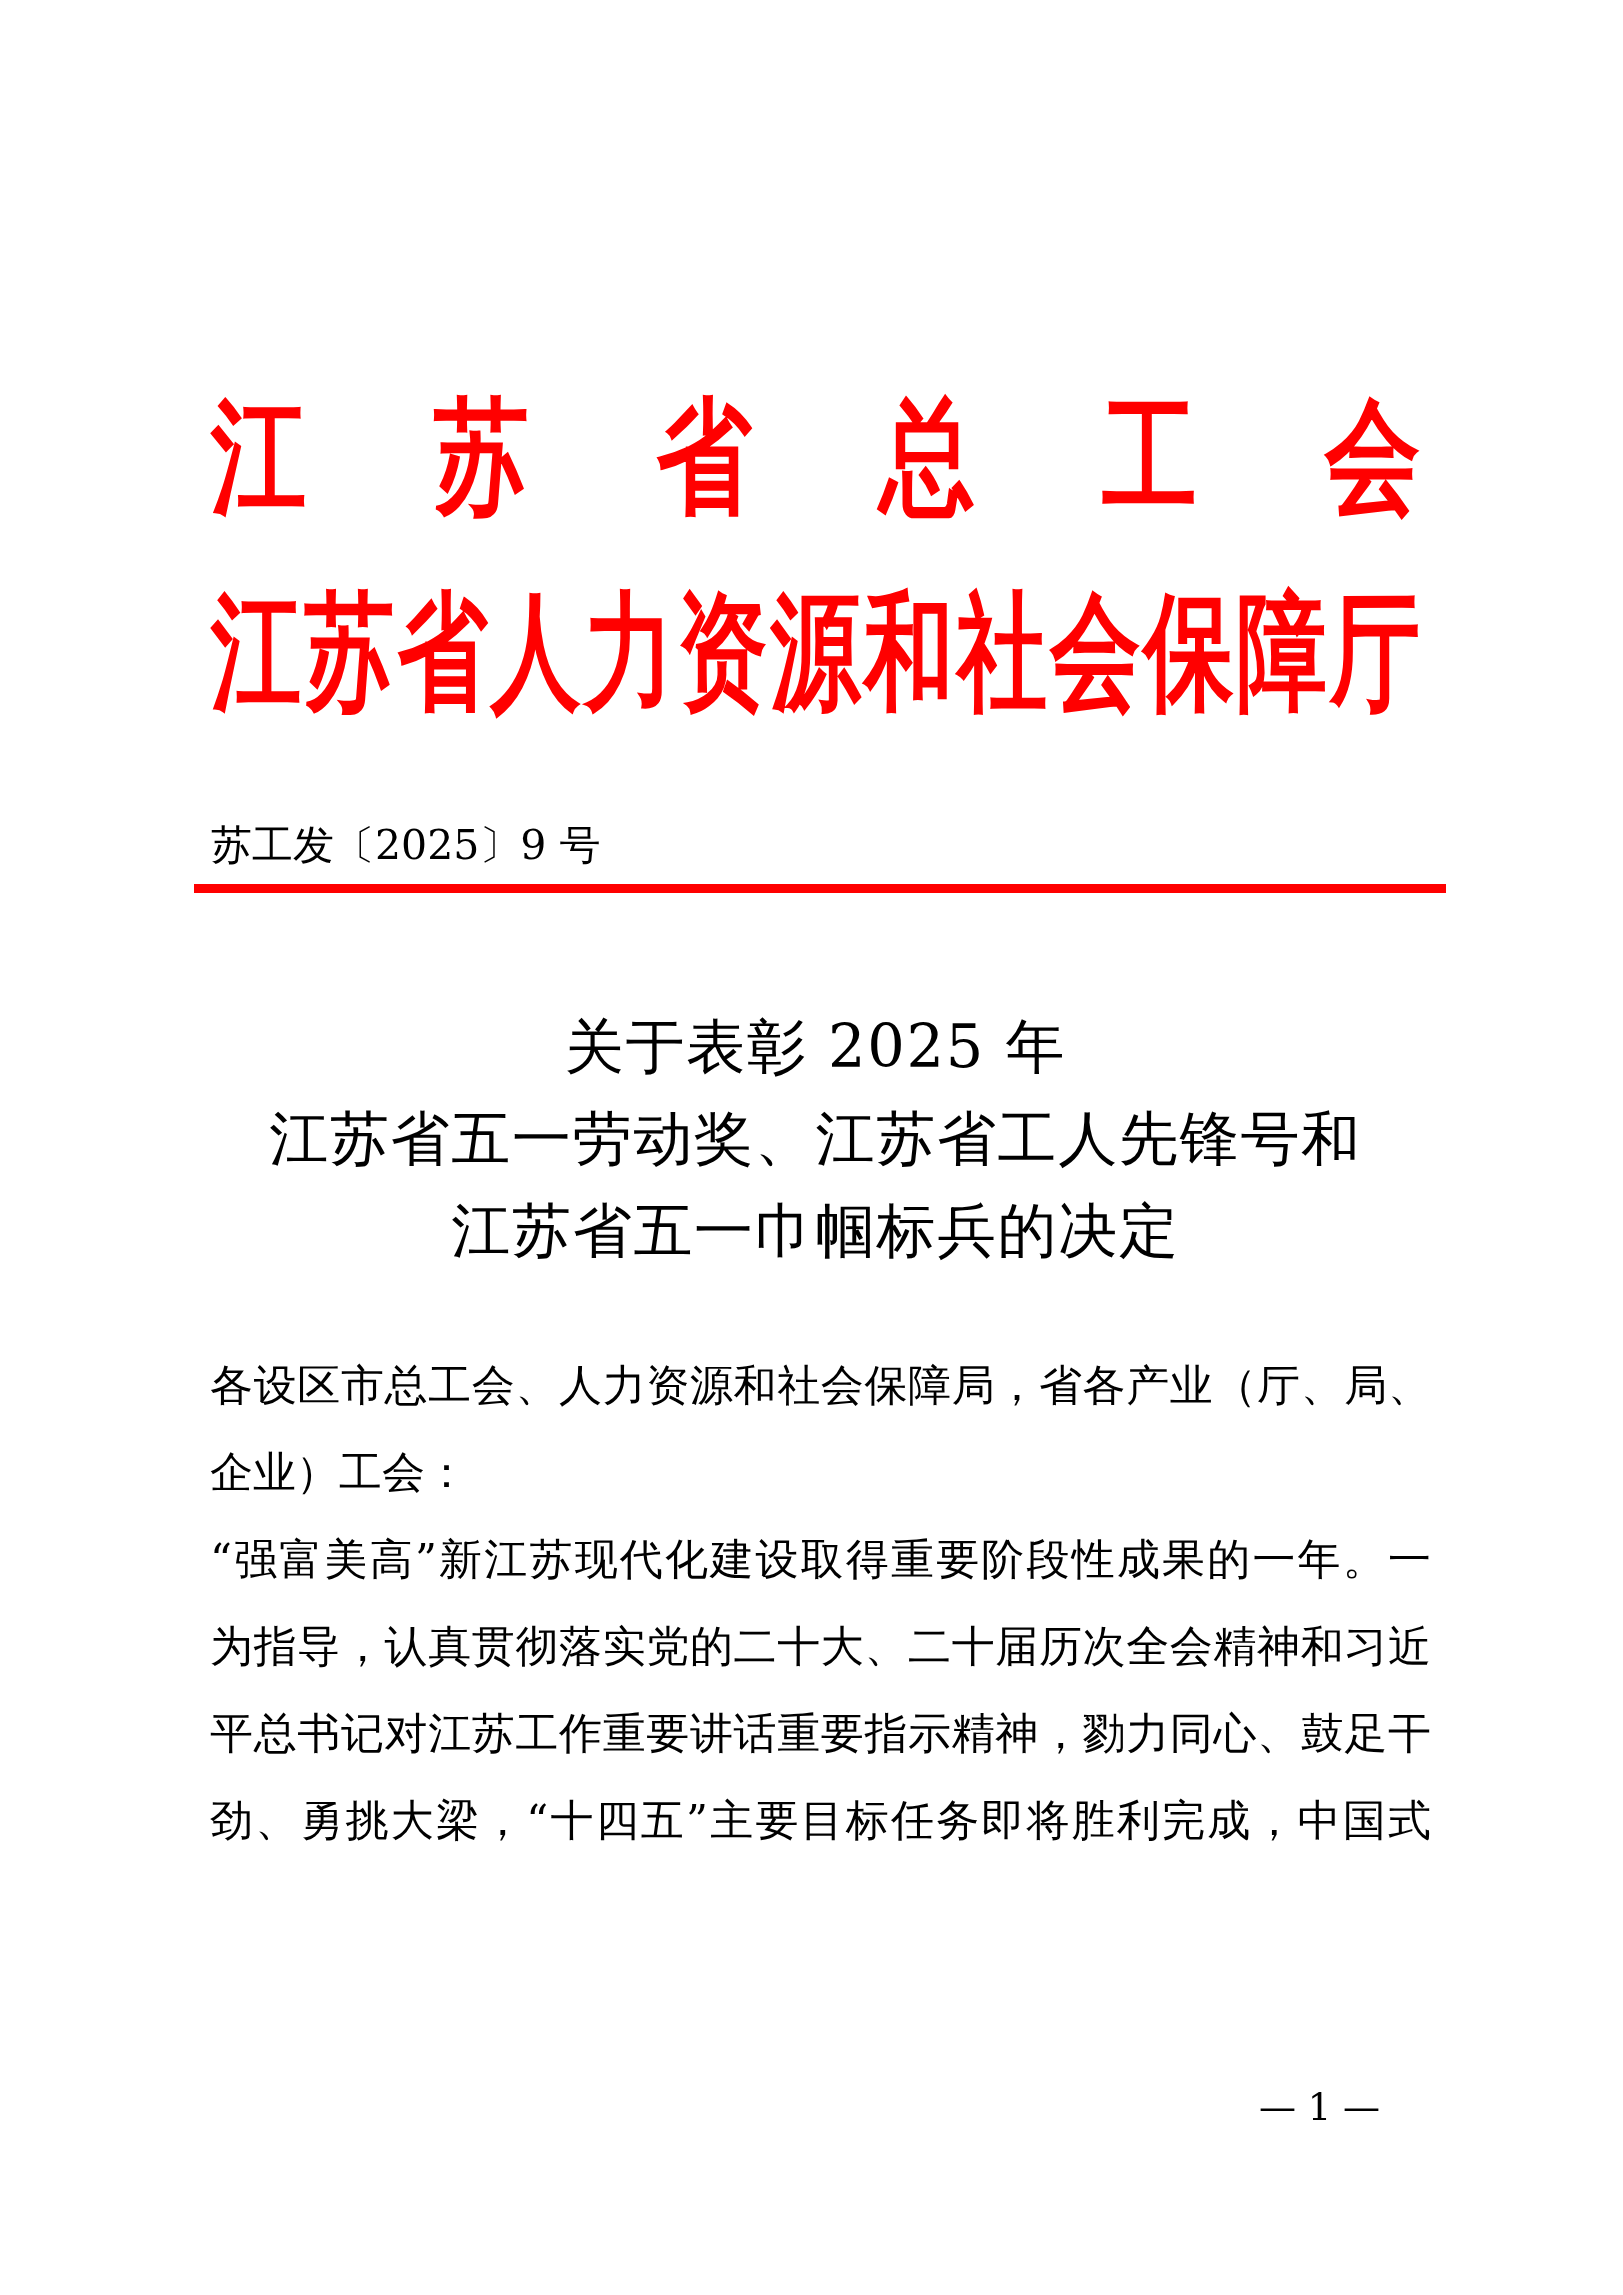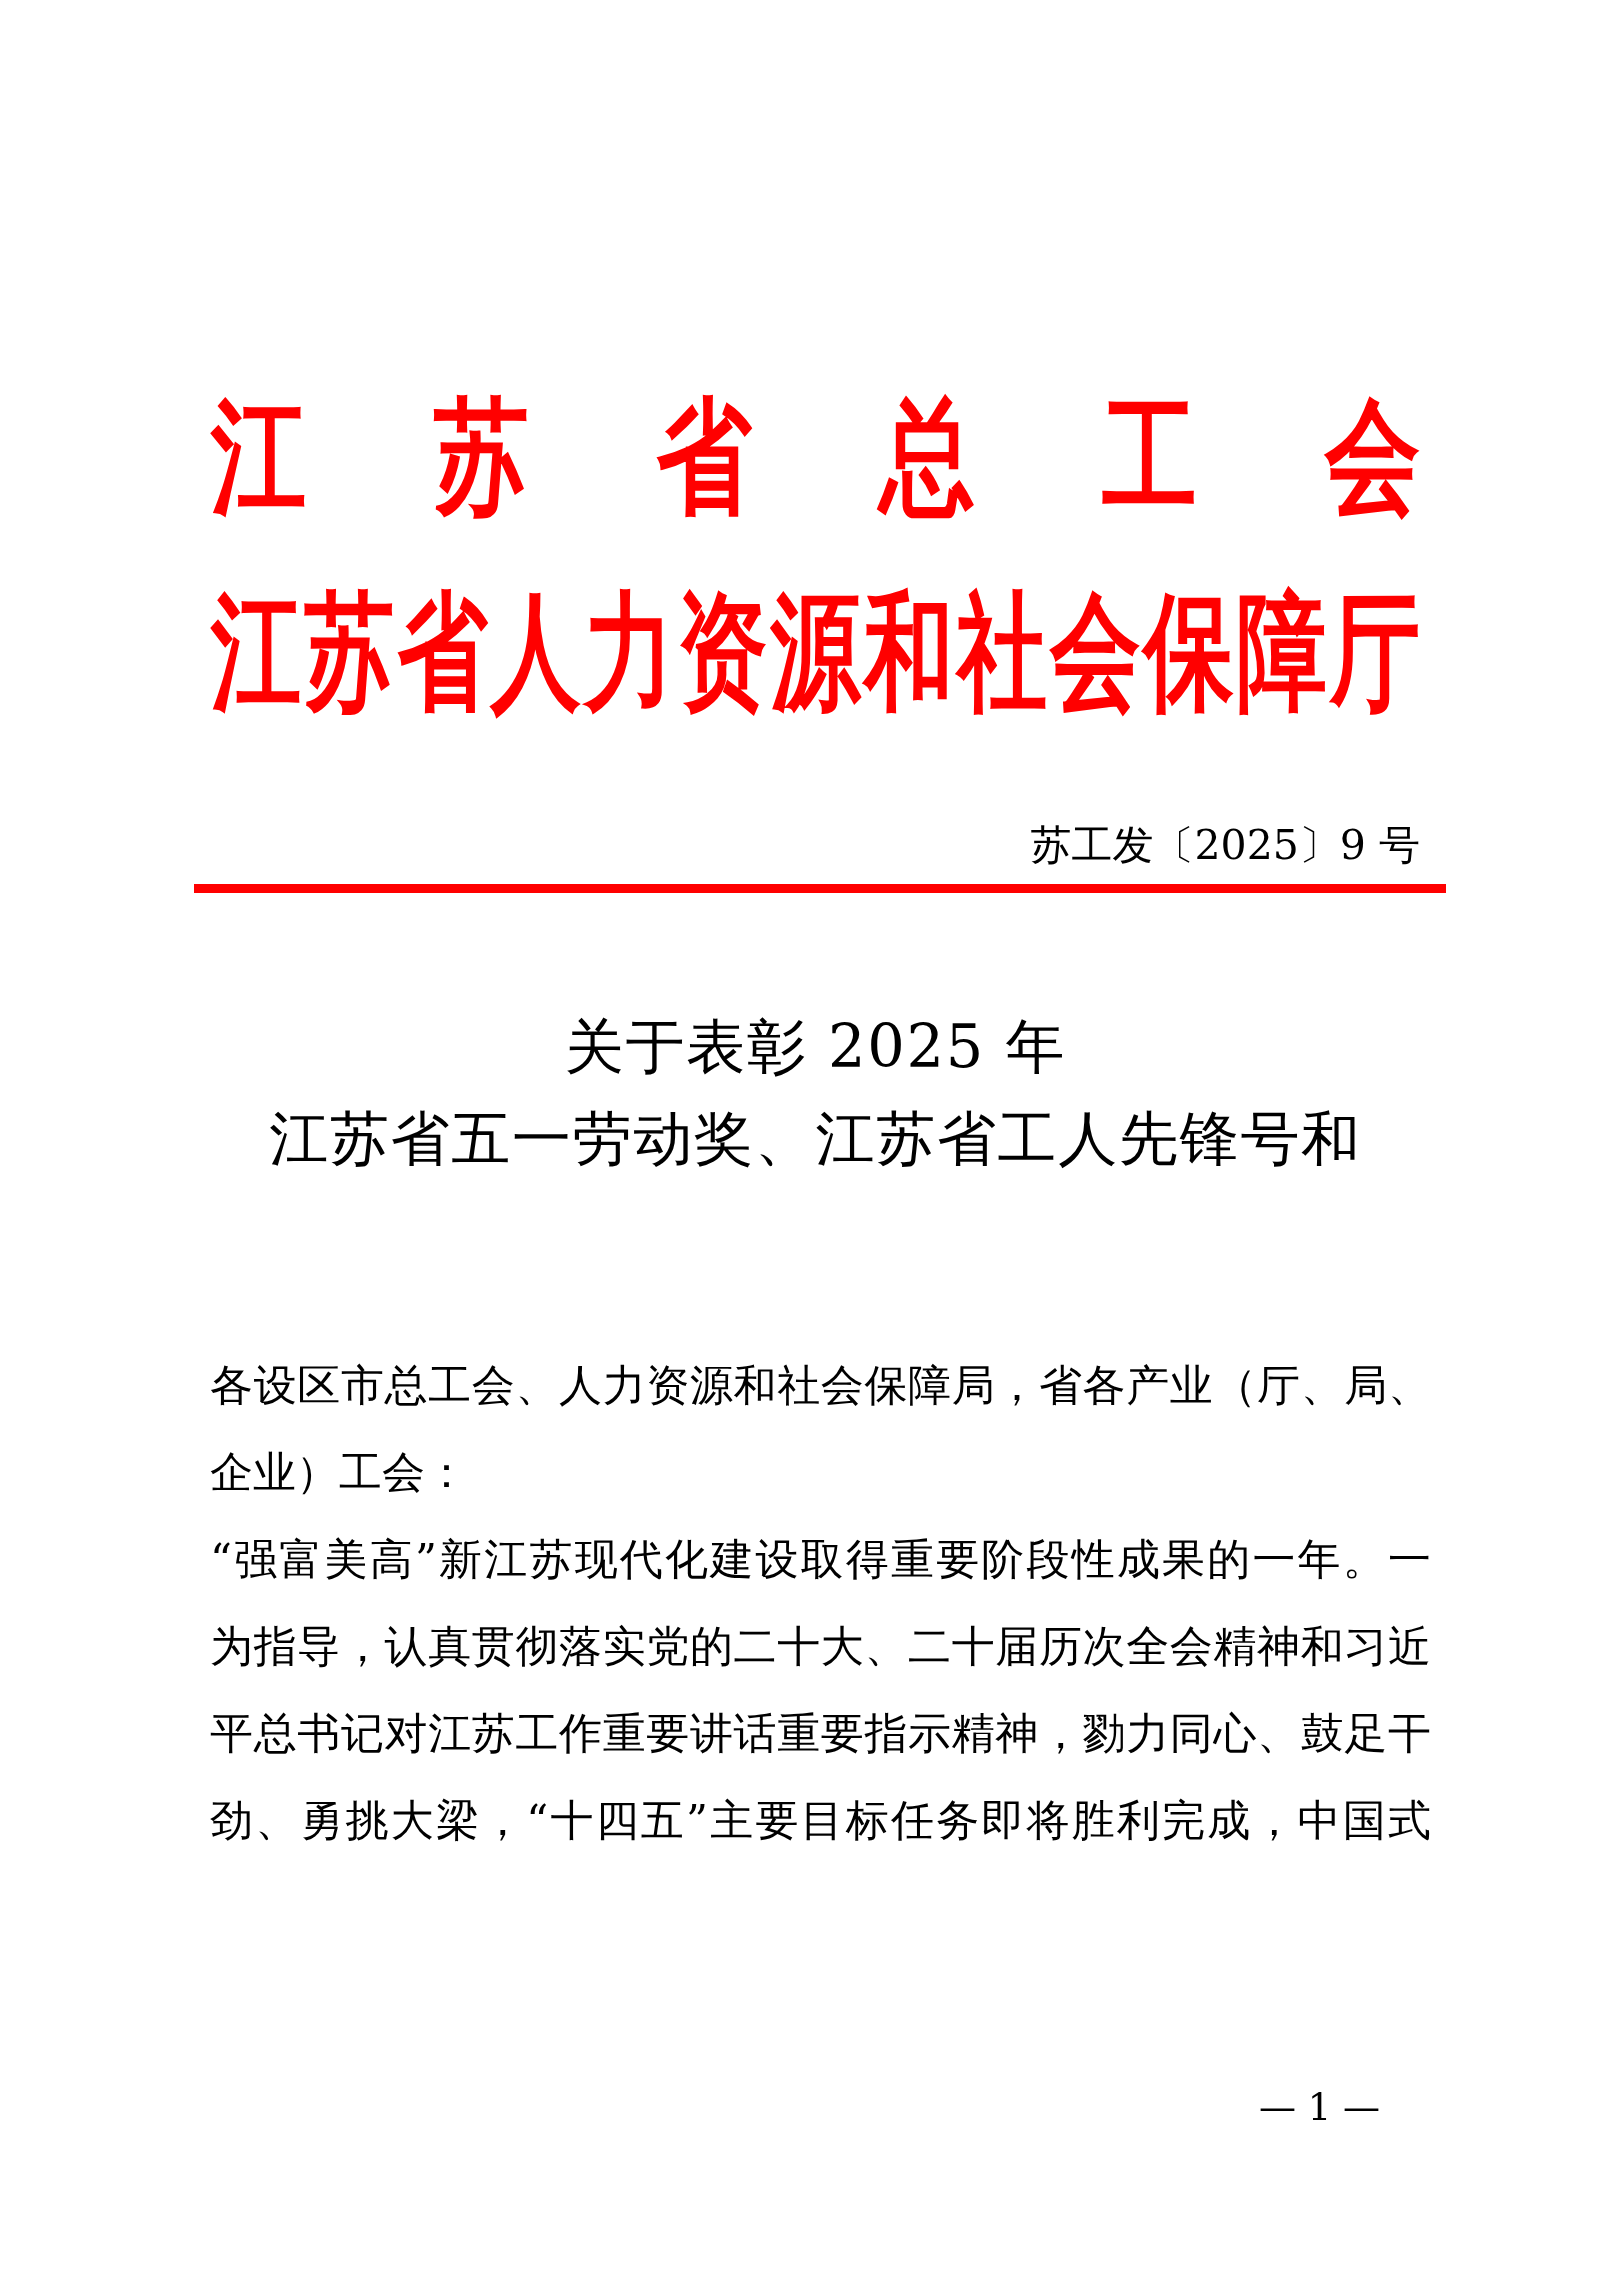--- a/index.html
+++ b/index.html
@@ -35,21 +35,21 @@
     transform: scaleY(1.42);
   }
   
   .docnum {
     position: absolute;
     left: 211px;
     top: 823px;
     width: 1209px;
     font-size: 41px;
     line-height: 44px;
-    text-align: right;
+    text-align: left;
   }
   
   .rule {
     position: absolute;
     left: 194px;
     top: 884px;
     width: 1252px;
     height: 8.5px;
     background: var(--accent, #ff0000);
   }
@@ -96,20 +96,21 @@
 
   <div class="org org2">江苏省人力资源和社会保障厅</div>
 
   <div class="docnum">苏工发〔2025〕9 号</div>
 
   <div class="rule"></div>
 
   <div class="title">
     <div>关于表彰 2025 年</div>
     <div>江苏省五一劳动奖、江苏省工人先锋号和</div>
+    <div>江苏省五一巾帼标兵的决定</div>
   </div>
 
   <div class="bodyblk">
     <div class="bline jl">各设区市总工会、人力资源和社会保障局，省各产业（厅、局、</div>
     <div class="bline">企业）工会：</div>
     <div class="bline jl">“强富美高”新江苏现代化建设取得重要阶段性成果的一年。一</div>
     <div class="bline jl">为指导，认真贯彻落实党的二十大、二十届历次全会精神和习近</div>
     <div class="bline jl">平总书记对江苏工作重要讲话重要指示精神，勠力同心、鼓足干</div>
     <div class="bline jl">劲、勇挑大梁，“十四五”主要目标任务即将胜利完成，中国式</div>
   </div>

